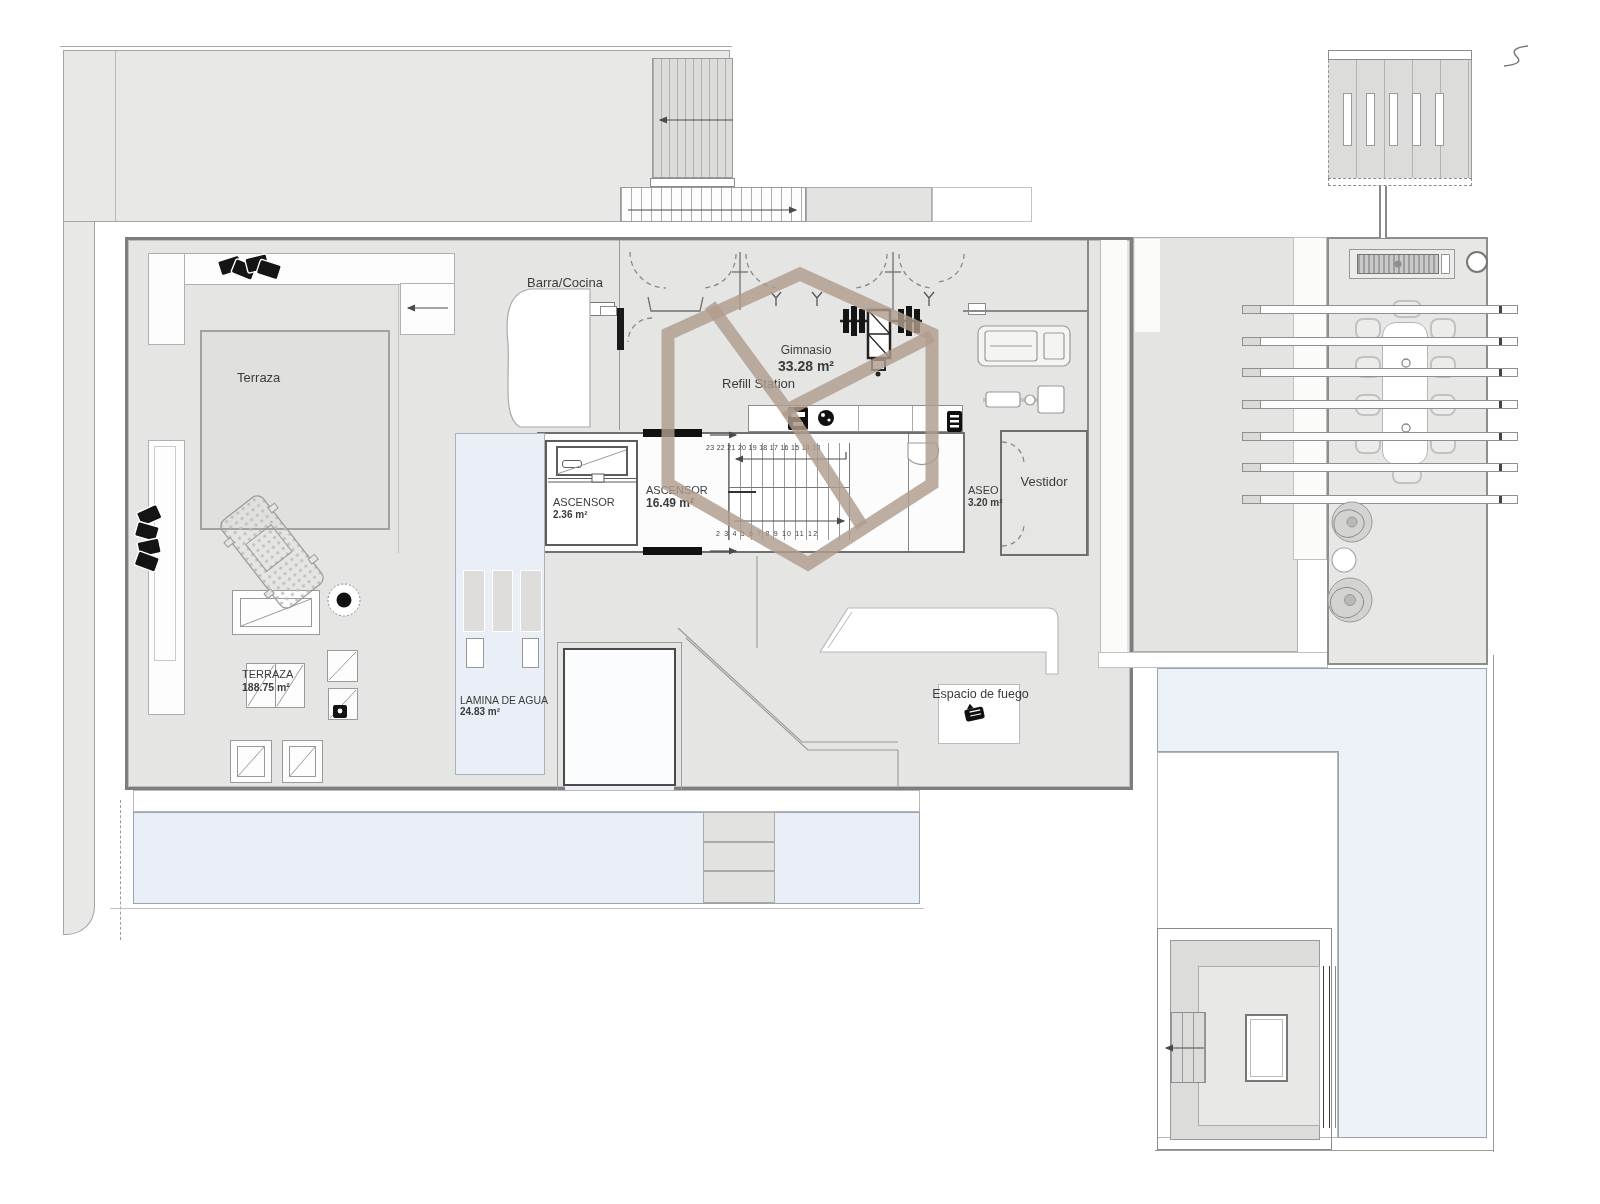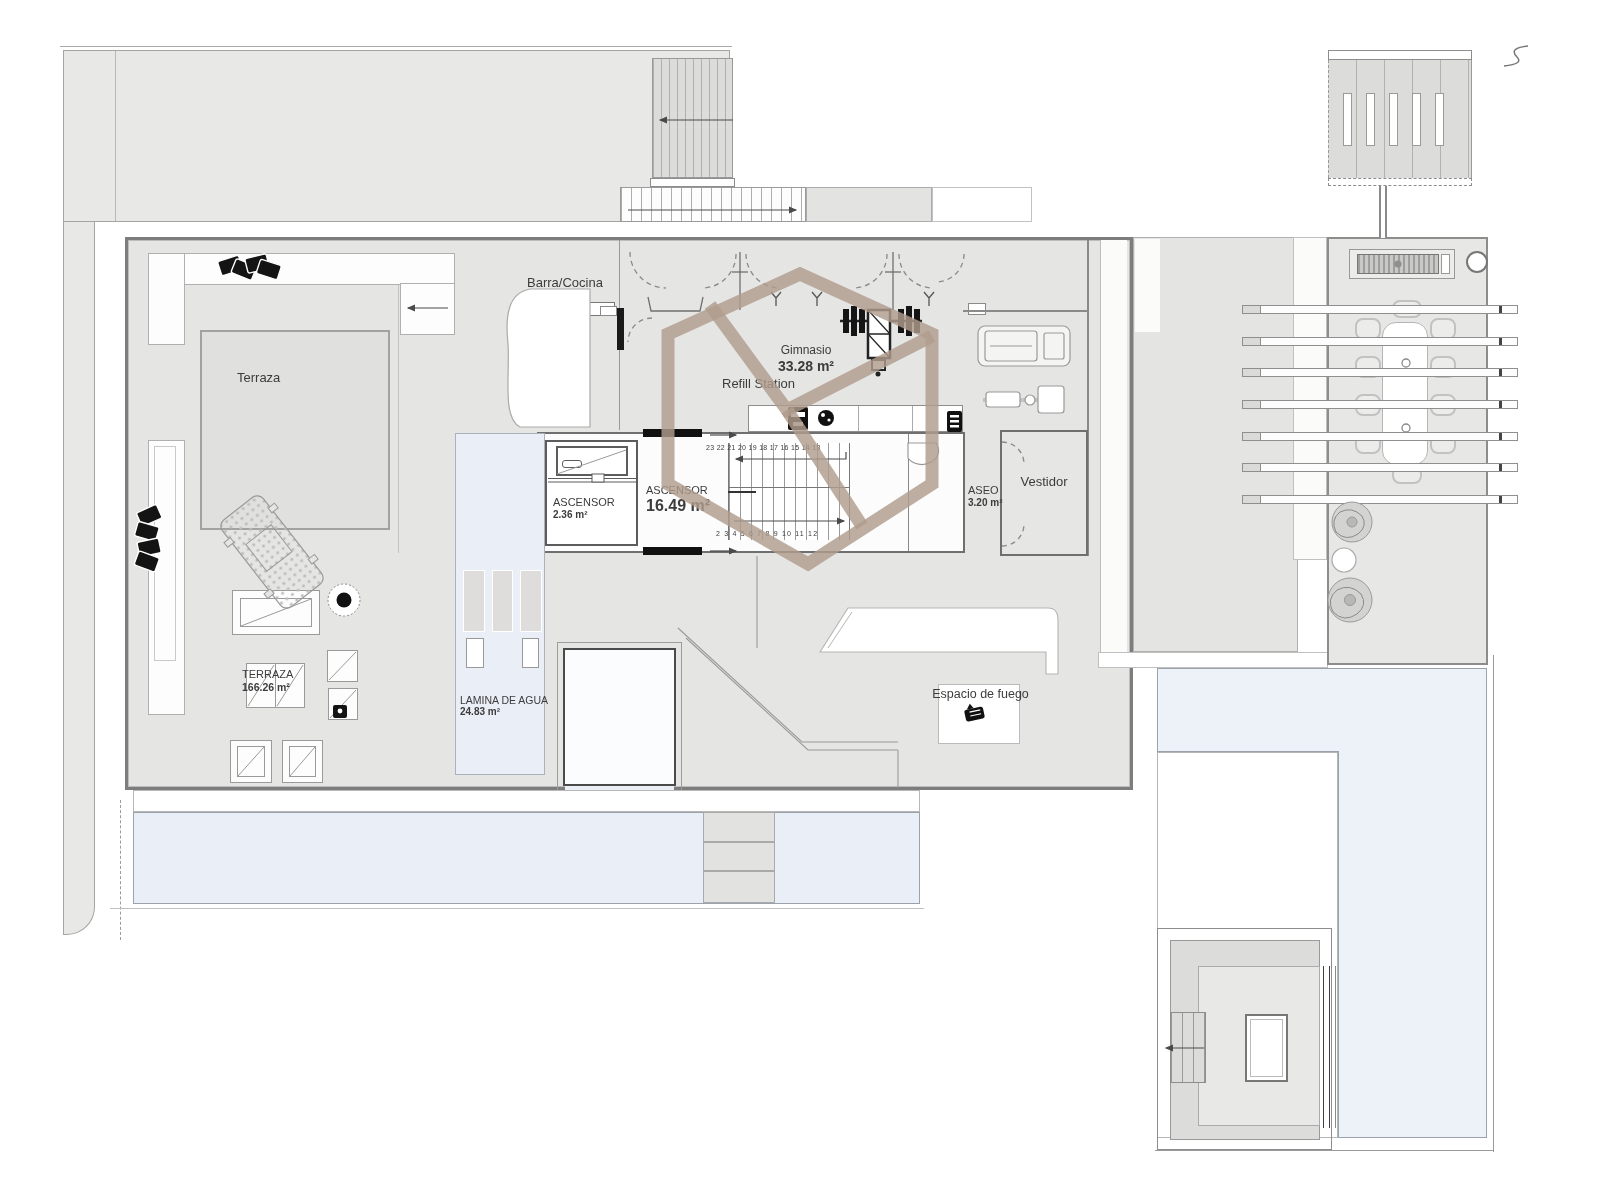--- a/index.html
+++ b/index.html
@@ -375,30 +375,30 @@
     <div>Gimnasio</div>
     <div class="area" style="font-size:14px;">33.28 m²</div>
   </div>
   <div class="lbl" style="left:722px;top:377px;width:120px;text-align:left;font-size:13px;">Refill Station</div>
   <div class="lbl" style="left:553px;top:496px;font-size:11px;">
     <div>ASCENSOR</div>
     <div class="area" style="font-size:10px;">2.36 m²</div>
   </div>
   <div class="lbl" style="left:646px;top:484px;font-size:11px;">
     <div>ASCENSOR</div>
-    <div class="area" style="font-size:16px;">16.49 m²</div>
+    <div class="area" style="font-size:12px;">16.49 m²</div>
   </div>
   <div class="lbl" style="left:924px;top:484px;font-size:11px;margin-left:44px;">
     <div>ASEO</div>
     <div class="area" style="font-size:10px;">3.20 m²</div>
   </div>
   <div class="lbl" style="left:994px;top:475px;width:100px;text-align:center;font-size:13px;">Vestidor</div>
   <div class="lbl" style="left:242px;top:668px;font-size:11px;">
     <div>TERRAZA</div>
-    <div class="area" style="font-size:10.5px;">166.26 m²</div>
+    <div class="area" style="font-size:10.5px;">188.75 m²</div>
   </div>
   <div class="lbl" style="left:460px;top:694px;font-size:10.5px;">
     <div>LAMINA DE AGUA</div>
     <div class="area" style="font-size:10px;">24.83 m²</div>
   </div>
   <div class="lbl" style="left:918px;top:687px;width:125px;text-align:center;font-size:12.5px;">Espacio de fuego</div>
   <div class="lbl" style="left:706px;top:444px;width:146px;font-size:7px;letter-spacing:0.3px;">23 22 21 20 19 18 17 16 15 14 13</div>
   <div class="lbl" style="left:716px;top:530px;width:134px;font-size:7px;letter-spacing:1.2px;">2 3 4 5 6 7 8 9 10 11 12</div>
 
   <svg width="1600" height="1204" viewBox="0 0 1600 1204" style="pointer-events:none;">

